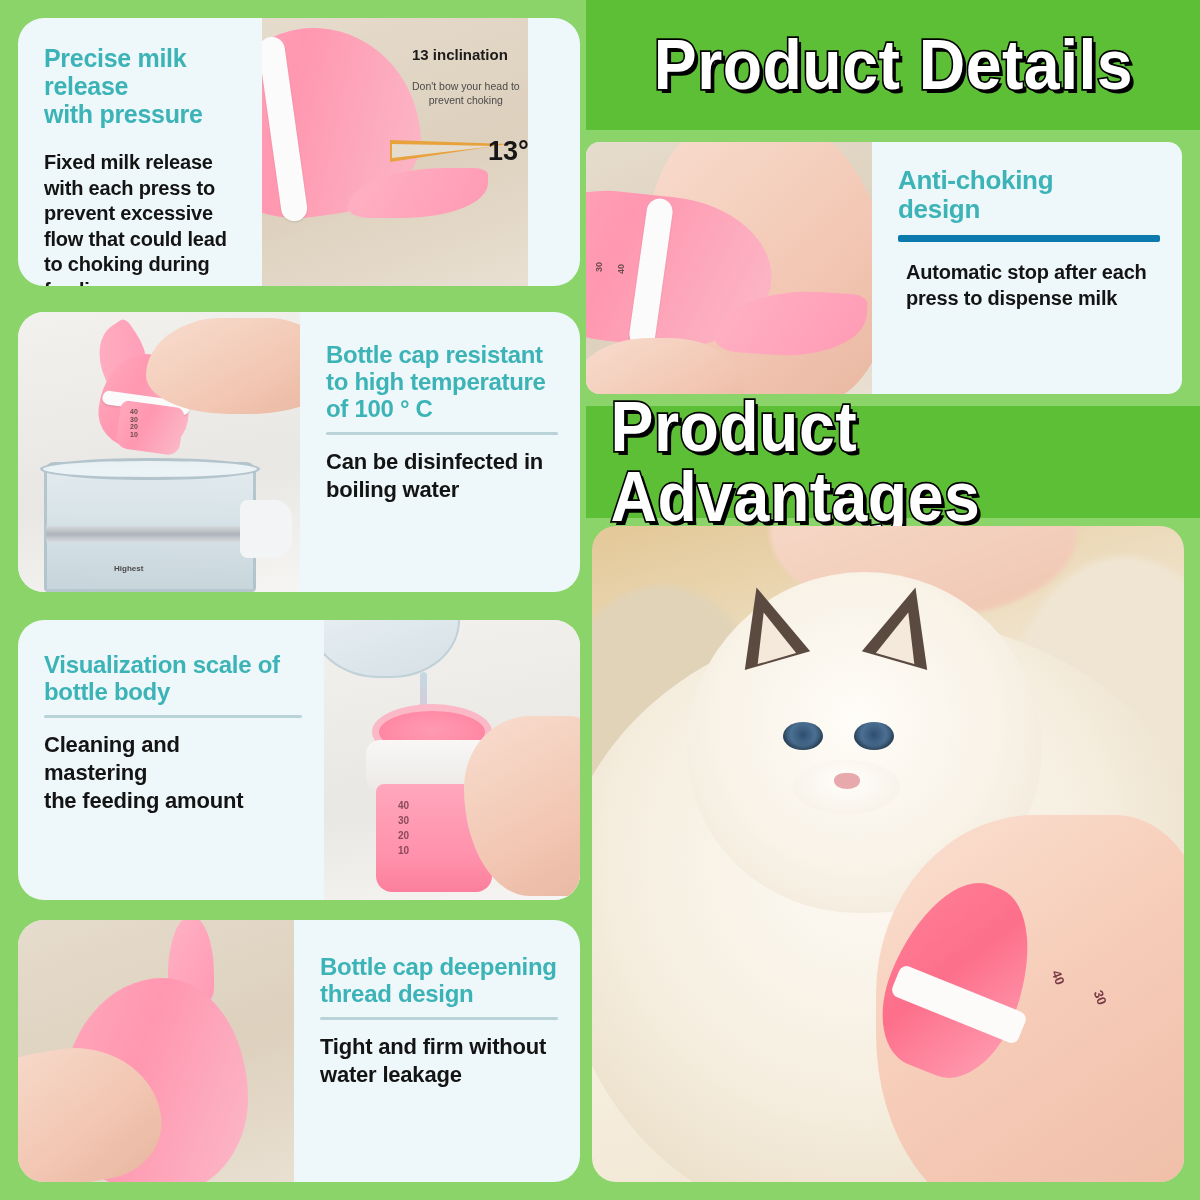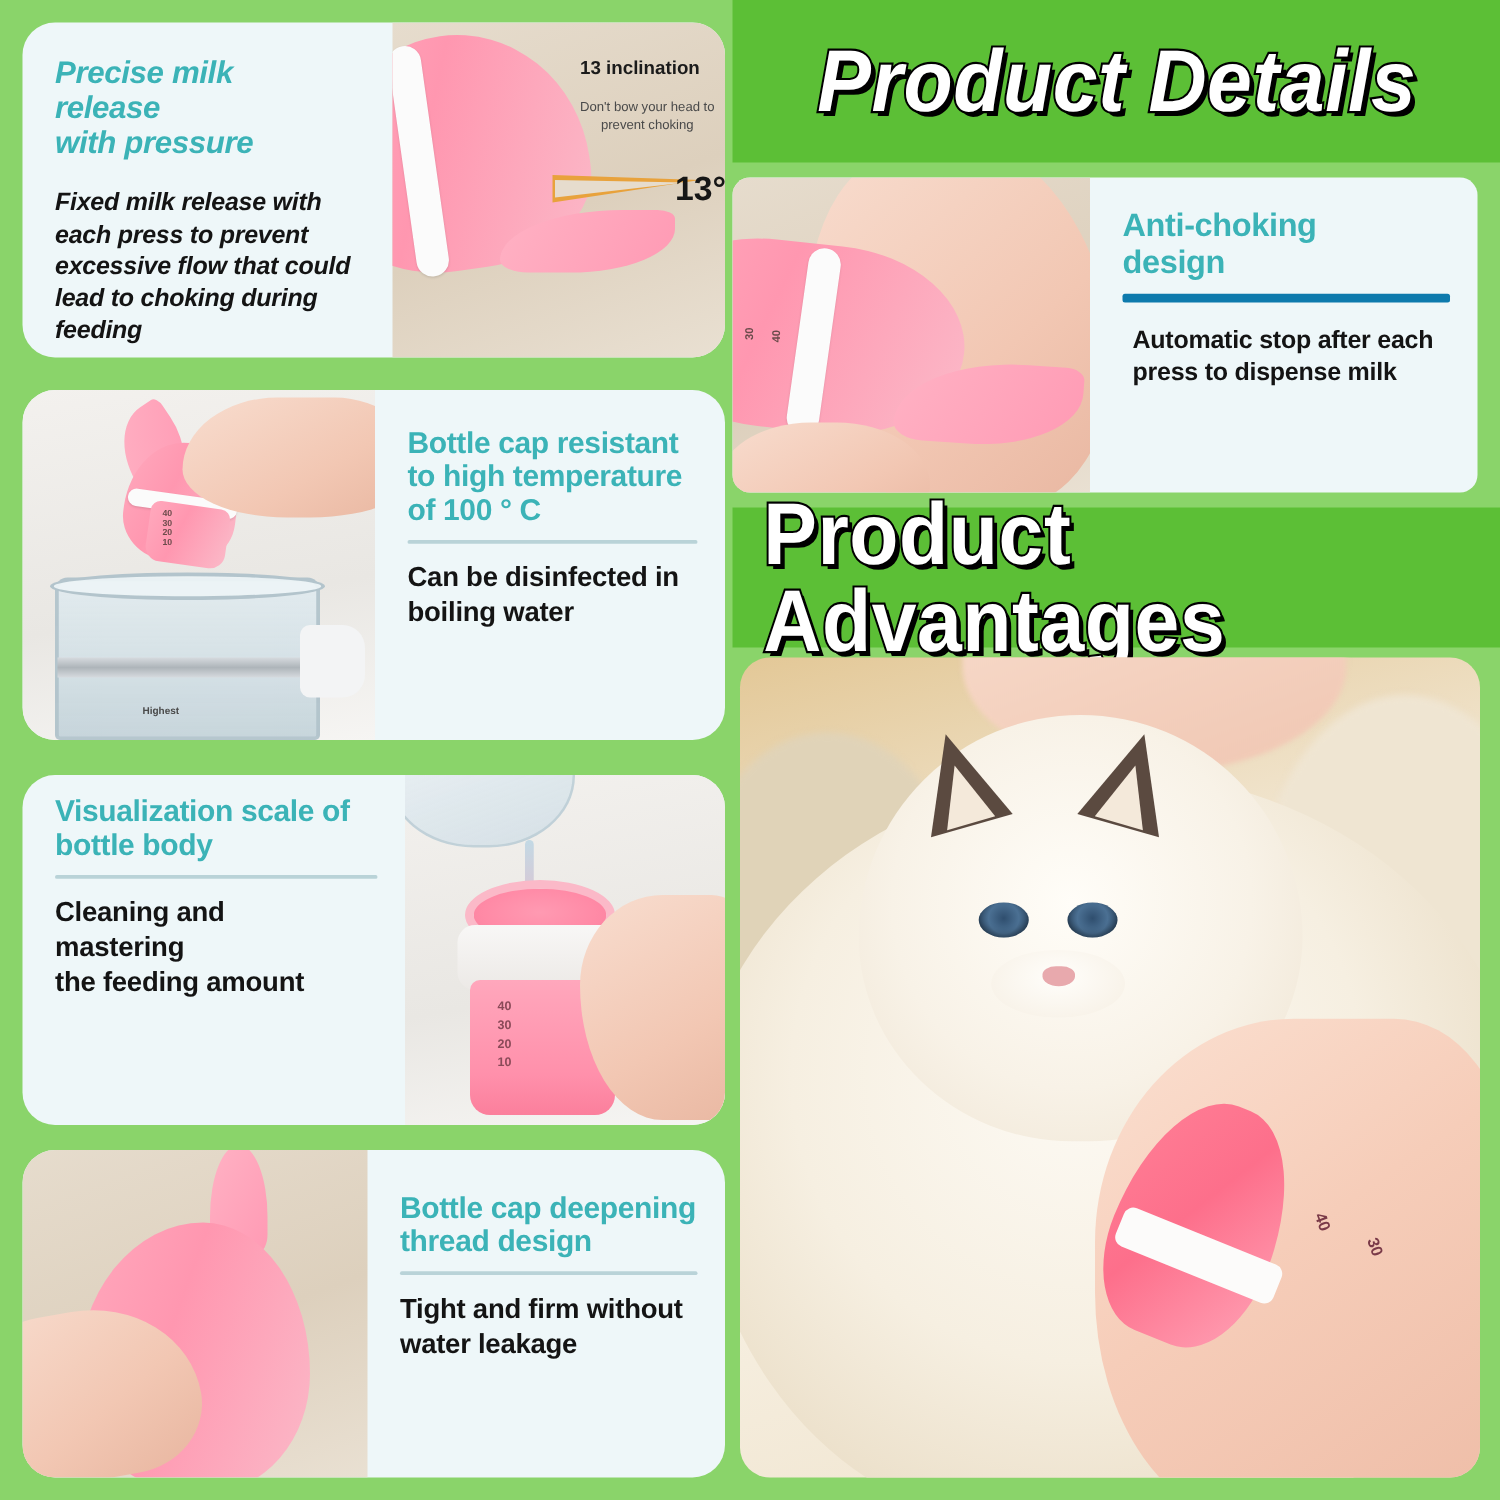--- a/index.html
+++ b/index.html
@@ -228,21 +228,21 @@
     filter: blur(3px);
   }
 </style>
 </head>
 <body>
 
 <div class="page">
 
   <div class="card img-right" style="left:18px; top:18px; width:562px; height:268px;">
 
-    <div class="card-text" style="width:296px;font-style:italic;">
+    <div class="card-text" style="width:244px;">
       <div class="card-title" style="font-size:25px; white-space:pre-line;">Precise milk
 release
 with pressure</div>
       <div class="card-rule"></div>
       <div class="card-body" style="font-size:20px;">Fixed milk release with each press to prevent excessive flow that could lead to choking during feeding</div>
     </div>
 
     <div class="photo ph-beige" style="width:266px; height:268px;text-align:center;">
       <div class="bottle" style="left:-54px; top:10px; width:210px; height:188px; transform:rotate(-8deg);"></div>
       <div class="bottle-ring" style="left:8px; top:18px; width:26px; height:186px; transform:rotate(-8deg); border-radius:14px;"></div>
@@ -251,21 +251,21 @@
       <div class="anno-title" style="left:150px; top:28px; white-space:pre-line;">13 inclination</div>
       <div class="anno-sub" style="left:150px; top:62px; white-space:pre-line;">Don't bow your head to
 prevent choking</div>
 
       <div class="wedge" style="left:128px; top:122px;"></div>
       <div class="wedge-inner" style="left:130px; top:126px;"></div>
       <div class="anno-deg" style="left:190px; top:118px;">13°</div>
     </div>
   </div>
 
-  <div class="banner" style="left:586px; top:0px; width:614px; height:130px;font-style:italic;">
+  <div class="banner" style="left:586px; top:0px; width:614px; height:130px;">
     <div class="banner-text">Product Details</div>
   </div>
 
   <div class="card img-left" style="left:586px; top:142px; width:596px; height:252px; border-radius:14px;">
 
     <div class="photo ph-beige" style="width:286px; height:252px;">
       <div class="hand" style="left:62px; top:-30px; width:238px; height:300px; transform:rotate(-12deg);"></div>
       <div class="bottle" style="left:-78px; top:52px; width:264px; height:150px; transform:rotate(6deg);
                   border-radius:40% 40% 40% 40% / 50% 50% 50% 50%;"></div>
       <div class="bottle-ring" style="left:52px; top:56px; width:26px; height:150px; transform:rotate(8deg); border-radius:13px;"></div>
@@ -312,21 +312,21 @@
       <div class="card-body" style="font-size:22px;">Can be disinfected in boiling water</div>
     </div>
   </div>
 
   <div class="banner" style="left:586px; top:406px; width:614px; height:112px;">
     <div class="banner-text">Product Advantages</div>
   </div>
 
   <div class="card img-right" style="left:18px; top:620px; width:562px; height:280px;">
 
-    <div class="card-text" style="width:306px; padding-top:17px;">
+    <div class="card-text" style="width:306px; padding-top:32px;">
       <div class="card-title" style="font-size:24px; white-space:pre-line;">Visualization scale of
 bottle body</div>
       <div class="card-rule"></div>
       <div class="card-body" style="font-size:22px; white-space:pre-line;">Cleaning and
 mastering
 the feeding amount</div>
     </div>
 
     <div class="photo ph-white" style="width:256px; height:280px;">
       <div style="position:absolute; left:-14px; top:-24px; width:150px; height:82px;

